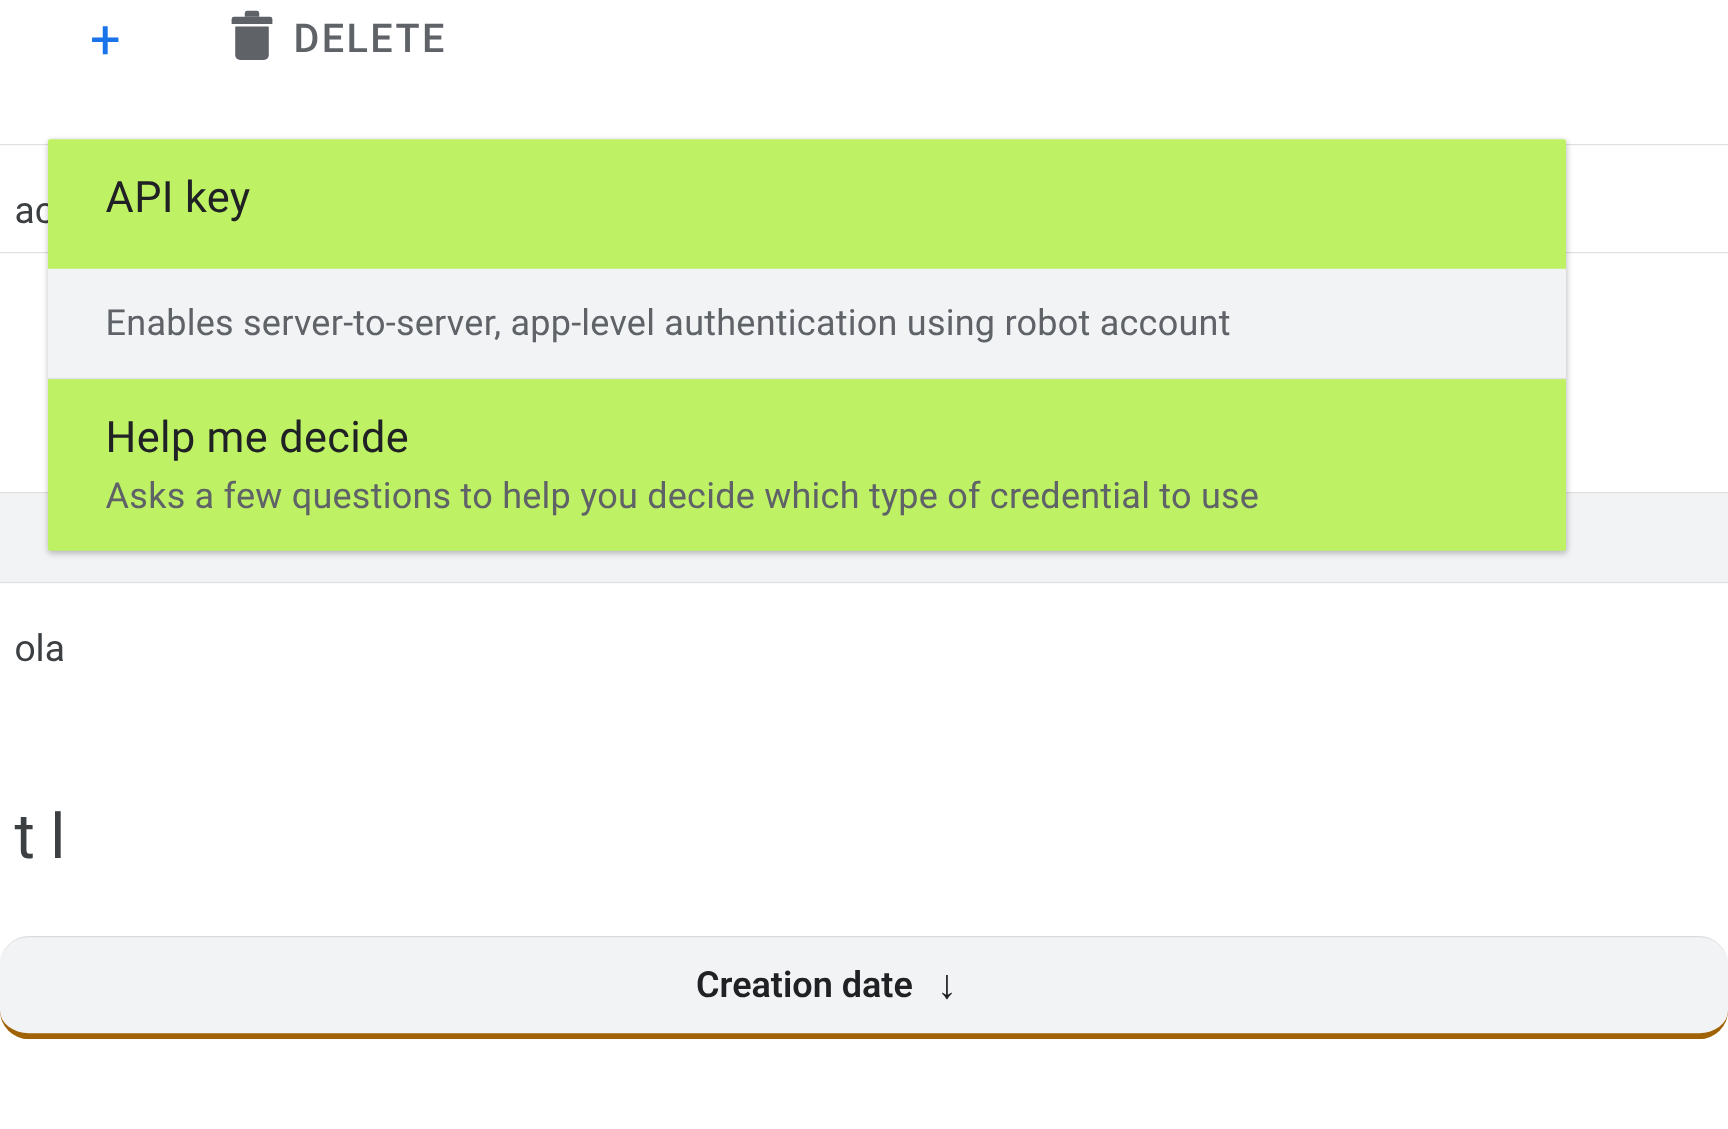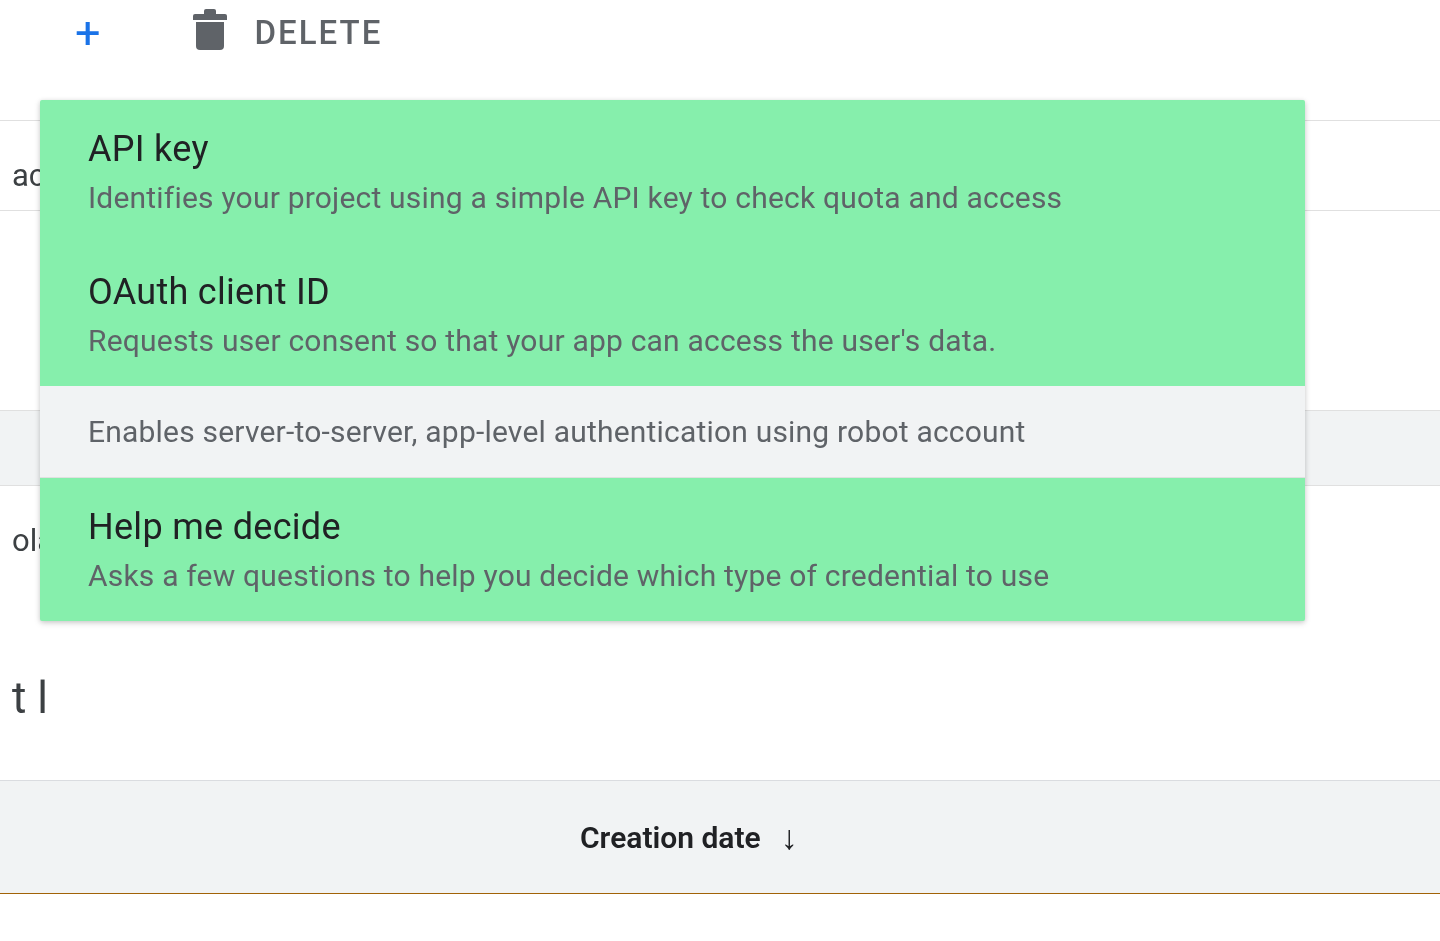--- a/index.html
+++ b/index.html
@@ -37,21 +37,21 @@
     
     .plus-icon {
       font-size: 45px;
       font-weight: 400;
       line-height: 1;
     }
     
     .delete-btn {
       display: flex;
       align-items: center;
-      gap: 28px;
+      gap: 18px;
       color: #5f6368;
       font-size: 33px;
       font-weight: 500;
       letter-spacing: 2px;
       cursor: pointer;
     }
     
     .trash-icon {
       width: 34px;
       height: 38px;
@@ -111,24 +111,24 @@
       height: 75px;
     }
     
     .bg-text-left {
       padding-left: 12px;
       margin-top: 20px;
     }
     
     .dropdown-menu {
       position: absolute;
-      top: 100px;
+      top: 116px;
       left: 40px;
       width: 1265px;
-      background: #86efac;
+      background: #bef264;
       box-shadow: 0 2px 6px rgba(0,0,0,0.15), 0 1px 4px rgba(0,0,0,0.1);
       z-index: 10;
       border-radius: 2px;
     }
     
     .menu-item {
       padding: 28px 48px 28px 48px;
       cursor: pointer;
     }
     
@@ -157,25 +157,26 @@
       margin: 0;
     }
     
     .table-header {
       position: absolute;
       top: 780px;
       left: 0;
       right: 0;
       background: #f1f3f4;
       border-top: 1px solid #dadce0;
-      border-bottom: 1px solid #a16207;
-      padding: 36px 0;
+      border-bottom: 5px solid #a16207;
+      padding: 20px 0;
       display: flex;
       align-items: center;
       z-index: 5;
+      border-radius: 24px;
     }
     
     .creation-date-label {
       font-size: 30px;
       font-weight: 600;
       color: #202124;
       margin-left: 580px;
       display: flex;
       align-items: center;
       gap: 20px;
@@ -205,32 +206,27 @@
 <div class="background-content">
   <div class="bg-row">
     <span class="bg-text-left">ac</span>
   </div>
   <div class="bg-row" style="height:200px"></div>
   <div class="bg-row header"></div>
   <div class="bg-row">
     <span class="bg-text-left">ola</span>
   </div>
   <div class="bg-row" style="height:150px;border-top:none;padding-top:100px">
-    <span class="bg-text-left" style="font-size:44px">t l</span>
+    <span class="bg-text-left" style="font-size:52px">t l</span>
   </div>
 </div>
 
 <div class="dropdown-menu">
   <div class="menu-item">
     <div class="menu-item-title">API key</div>
-    <div class="menu-item-desc">Identifies your project using a simple API key to check quota and access</div>
-  </div>
-  <div class="menu-item">
-    <div class="menu-item-title">OAuth client ID</div>
-    <div class="menu-item-desc">Requests user consent so that your app can access the user's data.</div>
   </div>
   <div class="menu-item hovered">
     <div class="menu-item-desc">Enables server-to-server, app-level authentication using robot account</div>
   </div>
   <div class="menu-divider"></div>
   <div class="menu-item">
     <div class="menu-item-title">Help me decide</div>
     <div class="menu-item-desc">Asks a few questions to help you decide which type of credential to use</div>
   </div>
 </div>

